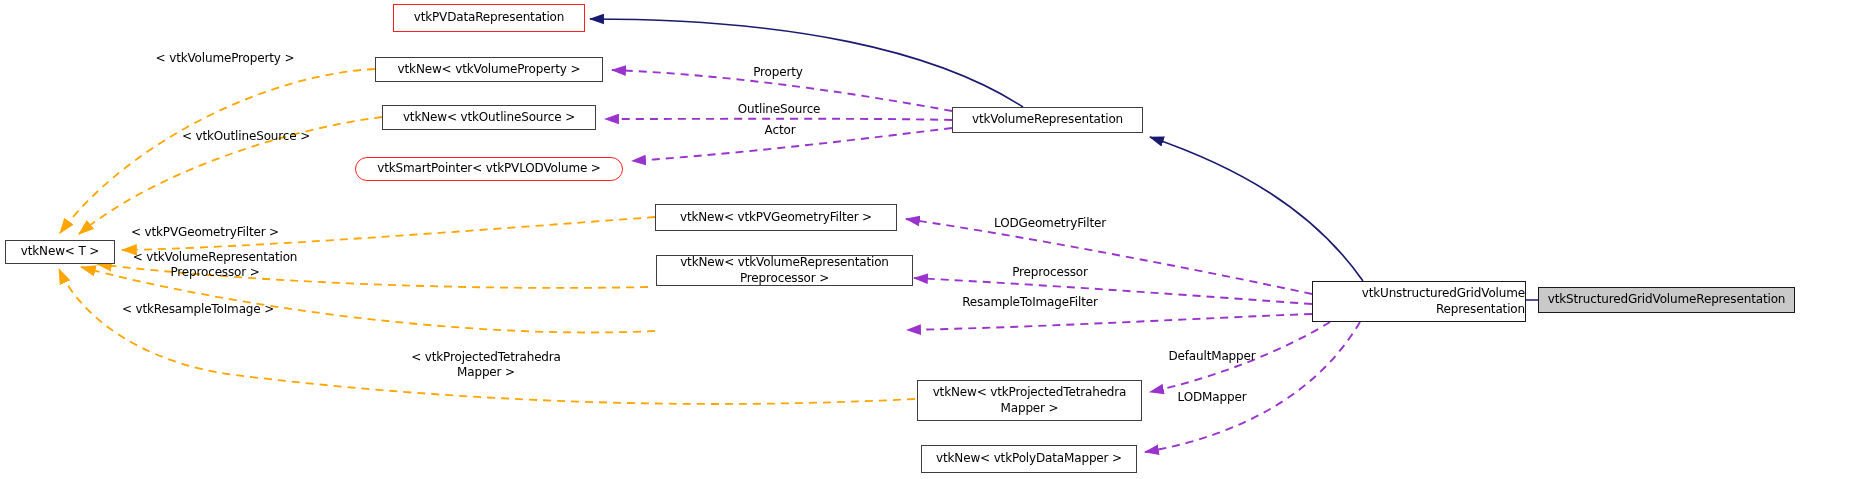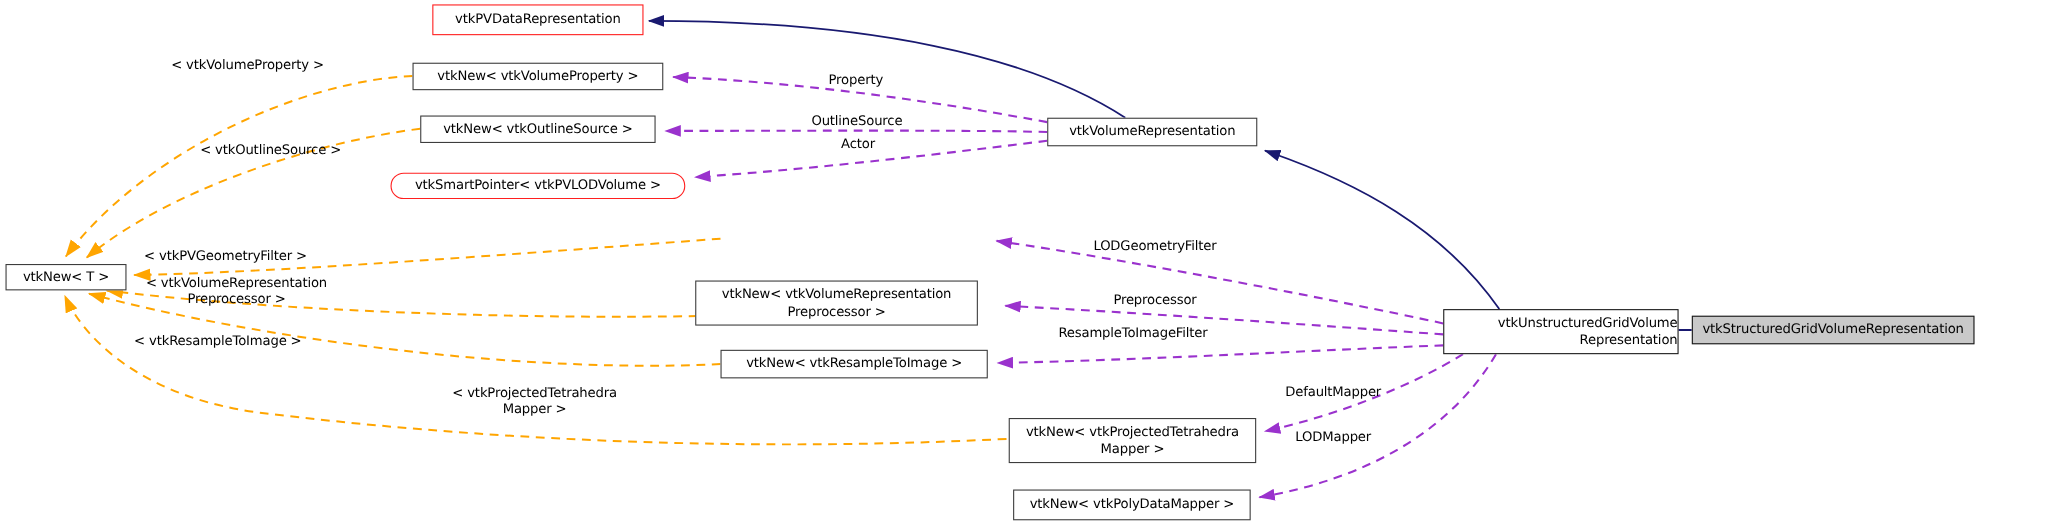--- a/index.html
+++ b/index.html
@@ -84,29 +84,29 @@
   </div>
 
   <div class="node red" style="left:355px;top:157px;width:268px;height:24px;border-radius:12px;">
     <span>vtkSmartPointer&lt; vtkPVLODVolume &gt;</span>
   </div>
 
   <div class="node" style="left:5px;top:240px;width:110px;height:24px;">
     <span>vtkNew&lt; T &gt;</span>
   </div>
 
+  <div class="node" style="left:655px;top:204px;width:242px;height:27px;">
+    <span>vtkNew&lt; vtkPVGeometryFilter &gt;</span>
+  </div>
 
-  <div class="node" style="left:632px;top:255px;width:257px;height:41px;">
+  <div class="node" style="left:656px;top:255px;width:257px;height:31px;">
     <span>vtkNew&lt; vtkVolumeRepresentation</span>
     <span>Preprocessor &gt;</span>
   </div>
 
-  <div class="node" style="left:655px;top:318px;width:243px;height:26px;">
-    <span>vtkNew&lt; vtkResampleToImage &gt;</span>
-  </div>
 
   <div class="node" style="left:917px;top:380px;width:225px;height:41px;">
     <span>vtkNew&lt; vtkProjectedTetrahedra</span>
     <span>Mapper &gt;</span>
   </div>
 
   <div class="node" style="left:921px;top:445px;width:216px;height:28px;">
     <span>vtkNew&lt; vtkPolyDataMapper &gt;</span>
   </div>
 

